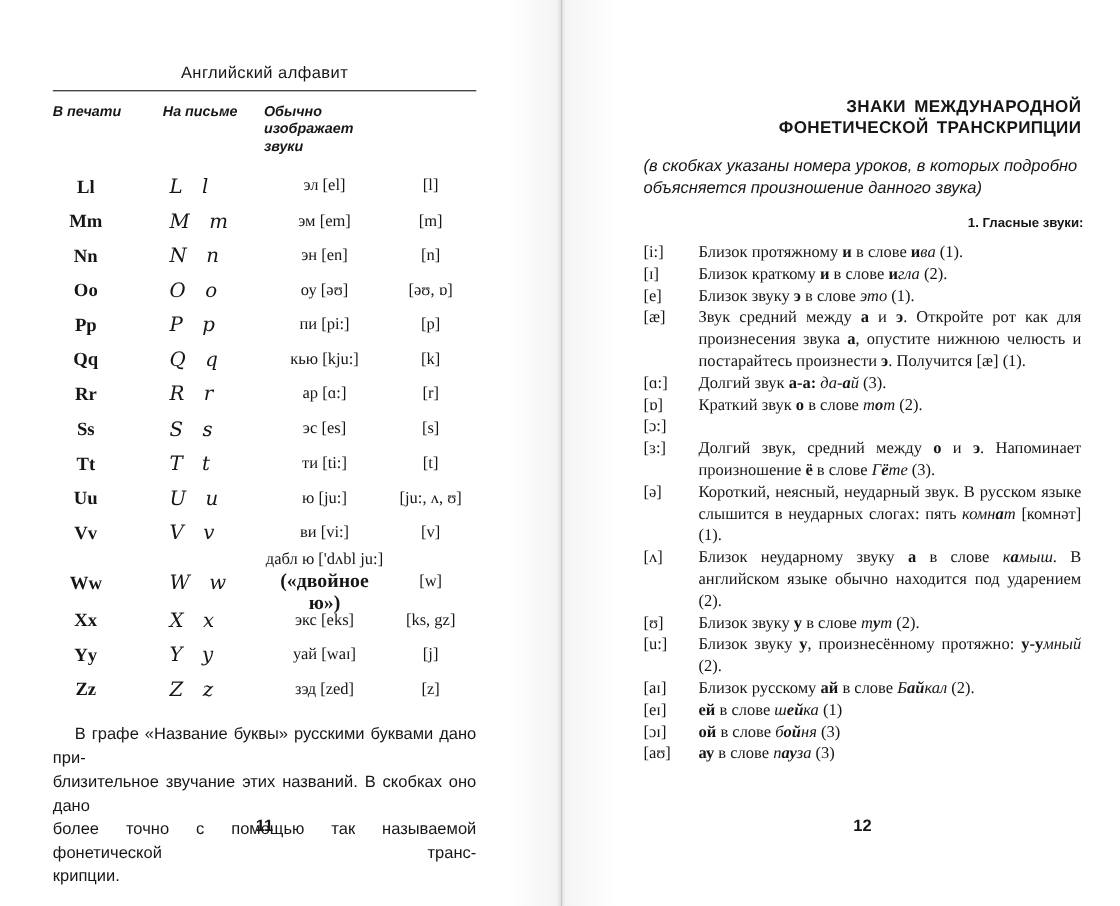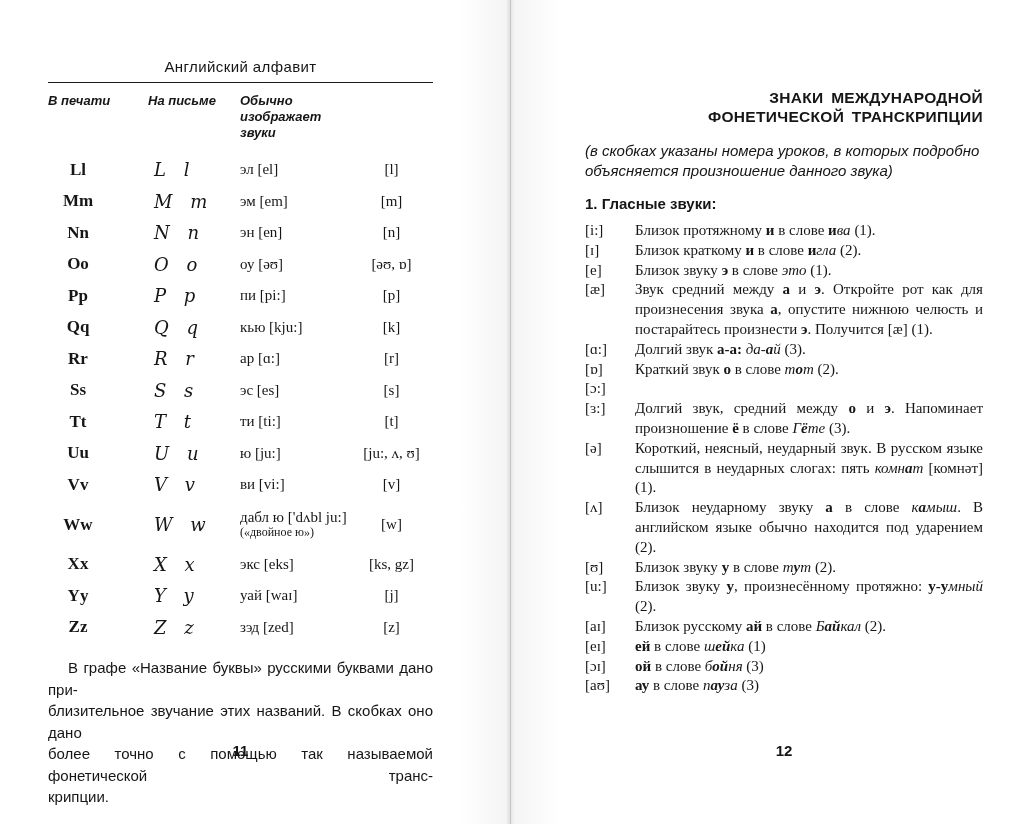--- a/index.html
+++ b/index.html
@@ -20,38 +20,38 @@
     font-size:15px;letter-spacing:.4px;padding-bottom:7px;border-bottom:1.5px solid #1a1a1a;}
   #lp-head{left:48px;top:93px;width:385px;display:grid;grid-template-columns:100px 92px 110px 83px;
     font-style:italic;font-weight:bold;font-size:13px;line-height:1.22;}
   #lp-head .h3{padding-left:25px;}
   #lp-head .h4{max-width:83px;}
   #lp-rows{left:48px;top:154px;width:385px;}
   .alpha-row{display:grid;grid-template-columns:100px 92px 110px 83px;height:31.5px;align-items:center;}
   .alpha-row.tall{height:48px;}
   .c1{text-align:center;padding-right:40px;font-family:"Liberation Serif",serif;font-weight:bold;font-size:17px;}
   .c2{font-family:"DejaVu Serif",serif;font-style:italic;font-size:18px;word-spacing:12px;padding-left:6px;white-space:nowrap;}
-  .c3{text-align:left;font-family:"Liberation Serif",serif;font-size:15px;line-height:1.15;}
-  .c3 .name2{display:block;font-size:12px;}
+  .c3{text-align:center;font-family:"Liberation Serif",serif;font-size:15px;line-height:1.15;}
+  .c3 .name2{display:block;font-size:18px;font-weight:bold;}
   .c4{text-align:center;font-family:"Liberation Serif",serif;font-size:15px;}
 
   #lp-footnote{left:48px;top:657px;width:385px;font-size:15px;line-height:21.5px;}
   #lp-footnote .line{text-align:justify;text-align-last:justify;}
   #lp-footnote .line:first-child{text-indent:20px;}
   #lp-footnote .line:last-child{text-align-last:left;}
 
   .page-num{font-weight:bold;font-size:15px;text-align:center;}
   #lp-page-num{left:48px;top:742px;width:385px;}
   #rp-page-num{left:585px;top:742px;width:398px;}
 
   
   #rp-title{left:583px;top:88px;width:400px;text-align:right;
     font-weight:bold;font-size:15.5px;line-height:19px;letter-spacing:.3px;word-spacing:3px;}
   #rp-note{left:585px;top:141px;width:400px;font-style:italic;font-size:15px;line-height:19.5px;}
-  #rp-heading{left:585px;top:195px;width:400px;font-weight:bold;font-size:15px;}
+  #rp-heading{left:585px;top:195px;width:400px;font-weight:bold;font-size:12px;text-align:right;}
   #rp-entries{left:585px;top:221px;width:398px;}
   .entry{display:grid;grid-template-columns:50px 348px;}
   .entry .sym,.entry .desc{font-family:"Liberation Serif",serif;font-size:15px;line-height:19.8px;}
   .entry .desc{text-align:justify;}
 </style>
 </head>
 <body>
 
 <div class="abs gutter"></div>
 <div class="abs gutter-line"></div>

